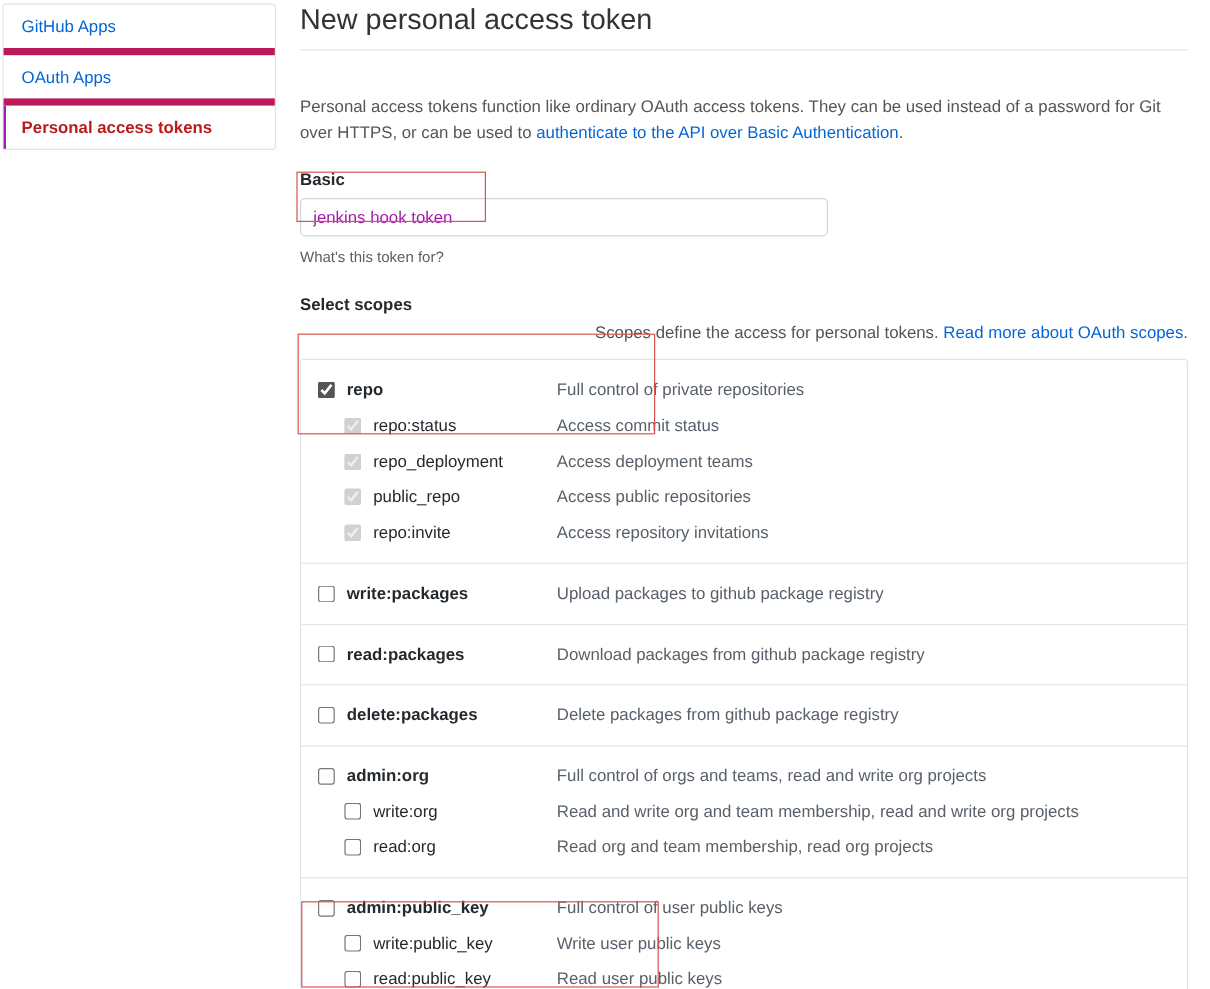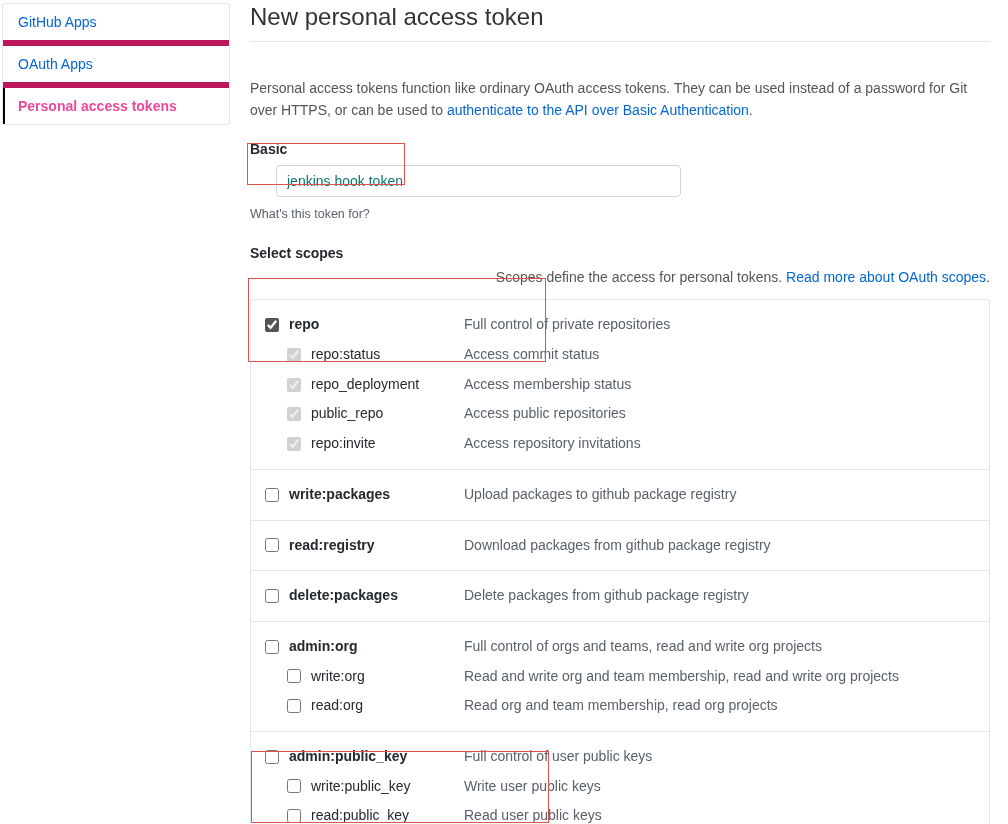--- a/index.html
+++ b/index.html
@@ -24,23 +24,23 @@
   }
   .sidebar-item {
     padding: 10px 15px;
     border-bottom: 6px solid #be185d;
     font-size: 14px;
     cursor: pointer;
   }
   .sidebar-item:last-child { border-bottom: none; }
   .sidebar-item.link { color: #0366d6; }
   .sidebar-item.active {
-    color: #ec4899;
-    font-weight: 600;
-    border-left: 2px solid #000000;
+    color: #b91c1c;
+    font-weight: 600;
+    border-left: 2px solid #a21caf;
     padding-left: 13px;
   }
   .main {
     flex: 1;
     padding: 0 0 0 20px;
     max-width: 760px;
   }
   h1.page-title {
     font-size: 24px;
     font-weight: 400;
@@ -55,28 +55,27 @@
     margin-bottom: 20px;
   }
   .desc a, .scopes-desc a { color: #0366d6; text-decoration: none; }
   .field-label {
     font-weight: 600;
     color: #24292e;
     margin-bottom: 8px;
     display: block;
   }
   .text-input {
-    width: 405px;
+    width: 440px;
     padding: 7px 10px;
     font-size: 14px;
     border: 1px solid #d1d5da;
     border-radius: 4px;
-    color: #0f766e;
+    color: #a21caf;
     background: #fff;
-    margin-left: 26px;
   }
   .help-text {
     color: #586069;
     font-size: 12.5px;
     margin-top: 10px;
   }
   .scopes-heading {
     font-weight: 600;
     margin-top: 24px;
     margin-bottom: 8px;
@@ -166,21 +165,21 @@
             <div class="scope-desc-cell">Full control of private repositories</div>
           </div>
           <div class="scope-row scope-child">
             <input type="checkbox" class="scope-cb" disabled="" checked="" style="">
             <div class="scope-label-cell">repo:status</div>
             <div class="scope-desc-cell">Access commit status</div>
           </div>
           <div class="scope-row scope-child">
             <input type="checkbox" class="scope-cb" disabled="" checked="" style="">
             <div class="scope-label-cell">repo_deployment</div>
-            <div class="scope-desc-cell">Access membership status</div>
+            <div class="scope-desc-cell">Access deployment teams</div>
           </div>
           <div class="scope-row scope-child">
             <input type="checkbox" class="scope-cb" disabled="" checked="" style="">
             <div class="scope-label-cell">public_repo</div>
             <div class="scope-desc-cell">Access public repositories</div>
           </div>
           <div class="scope-row scope-child">
             <input type="checkbox" class="scope-cb" disabled="" checked="" style="">
             <div class="scope-label-cell">repo:invite</div>
             <div class="scope-desc-cell">Access repository invitations</div>
@@ -189,21 +188,21 @@
         <div class="scope-group">
           <div class="scope-row">
             <input type="checkbox" class="scope-cb" style="">
             <div class="scope-label-cell">write:packages</div>
             <div class="scope-desc-cell">Upload packages to github package registry</div>
           </div>
         </div>
         <div class="scope-group">
           <div class="scope-row">
             <input type="checkbox" class="scope-cb" style="">
-            <div class="scope-label-cell">read:registry</div>
+            <div class="scope-label-cell">read:packages</div>
             <div class="scope-desc-cell">Download packages from github package registry</div>
           </div>
         </div>
         <div class="scope-group">
           <div class="scope-row">
             <input type="checkbox" class="scope-cb" style="">
             <div class="scope-label-cell">delete:packages</div>
             <div class="scope-desc-cell">Delete packages from github package registry</div>
           </div>
         </div>

